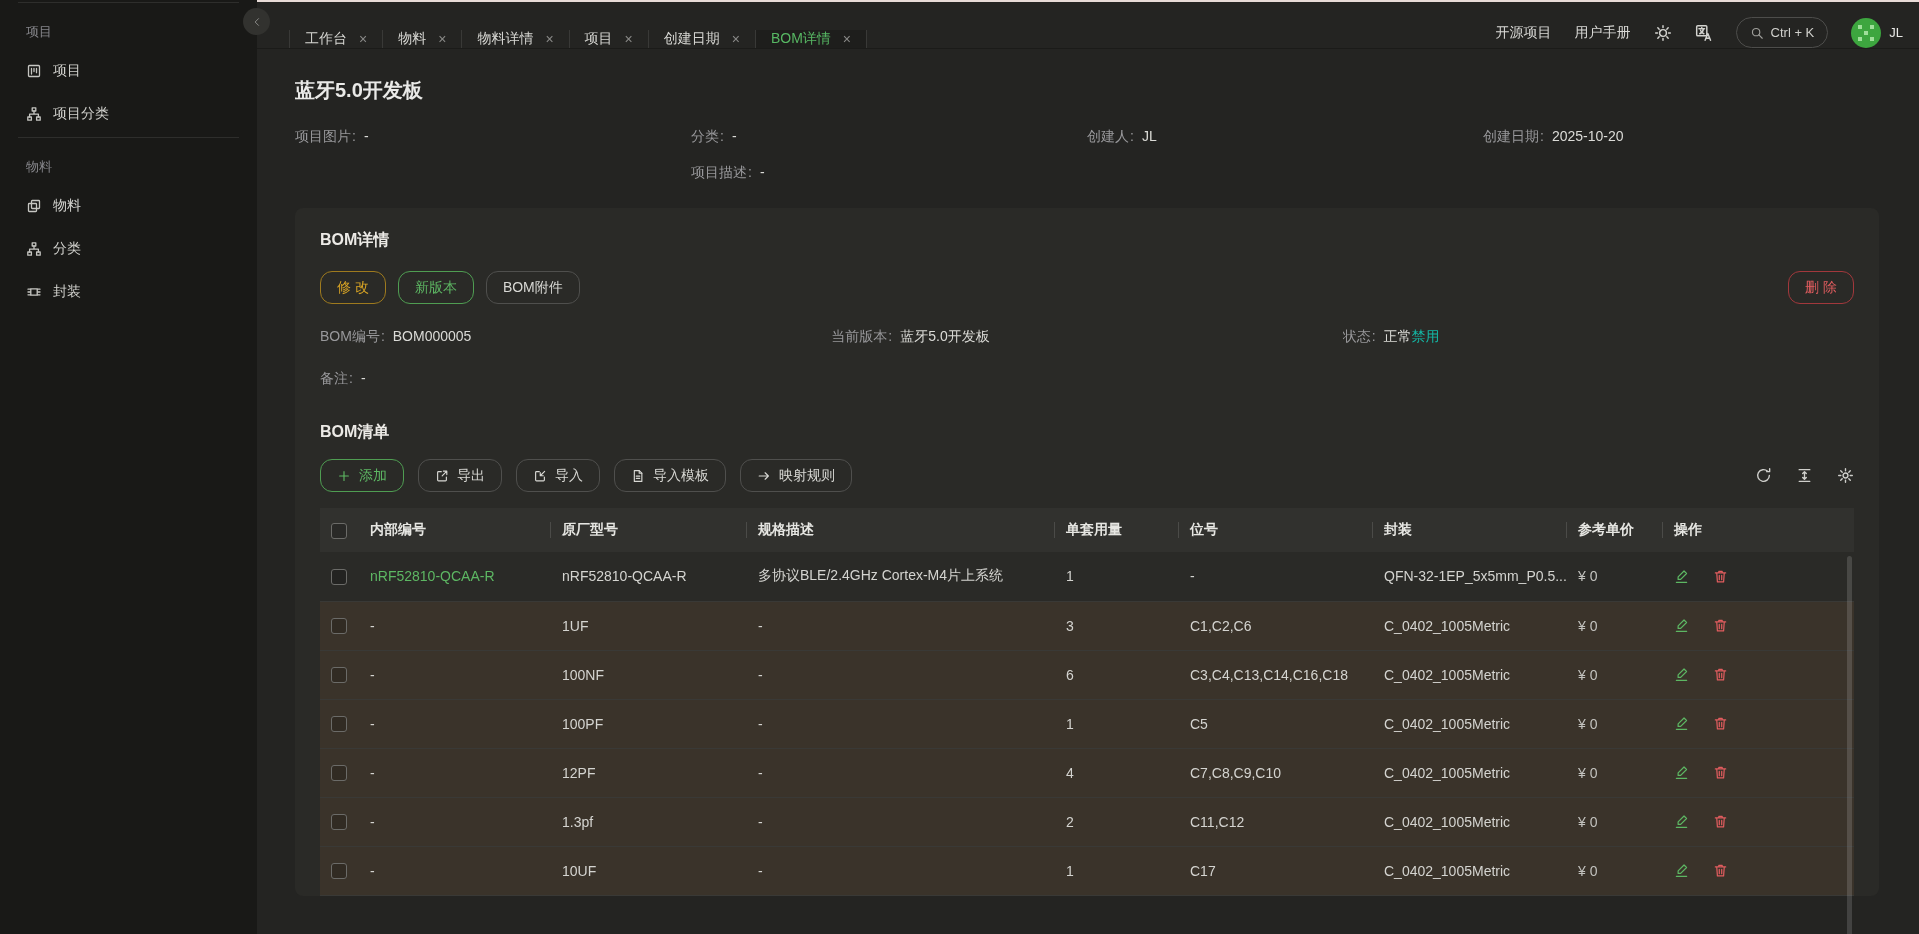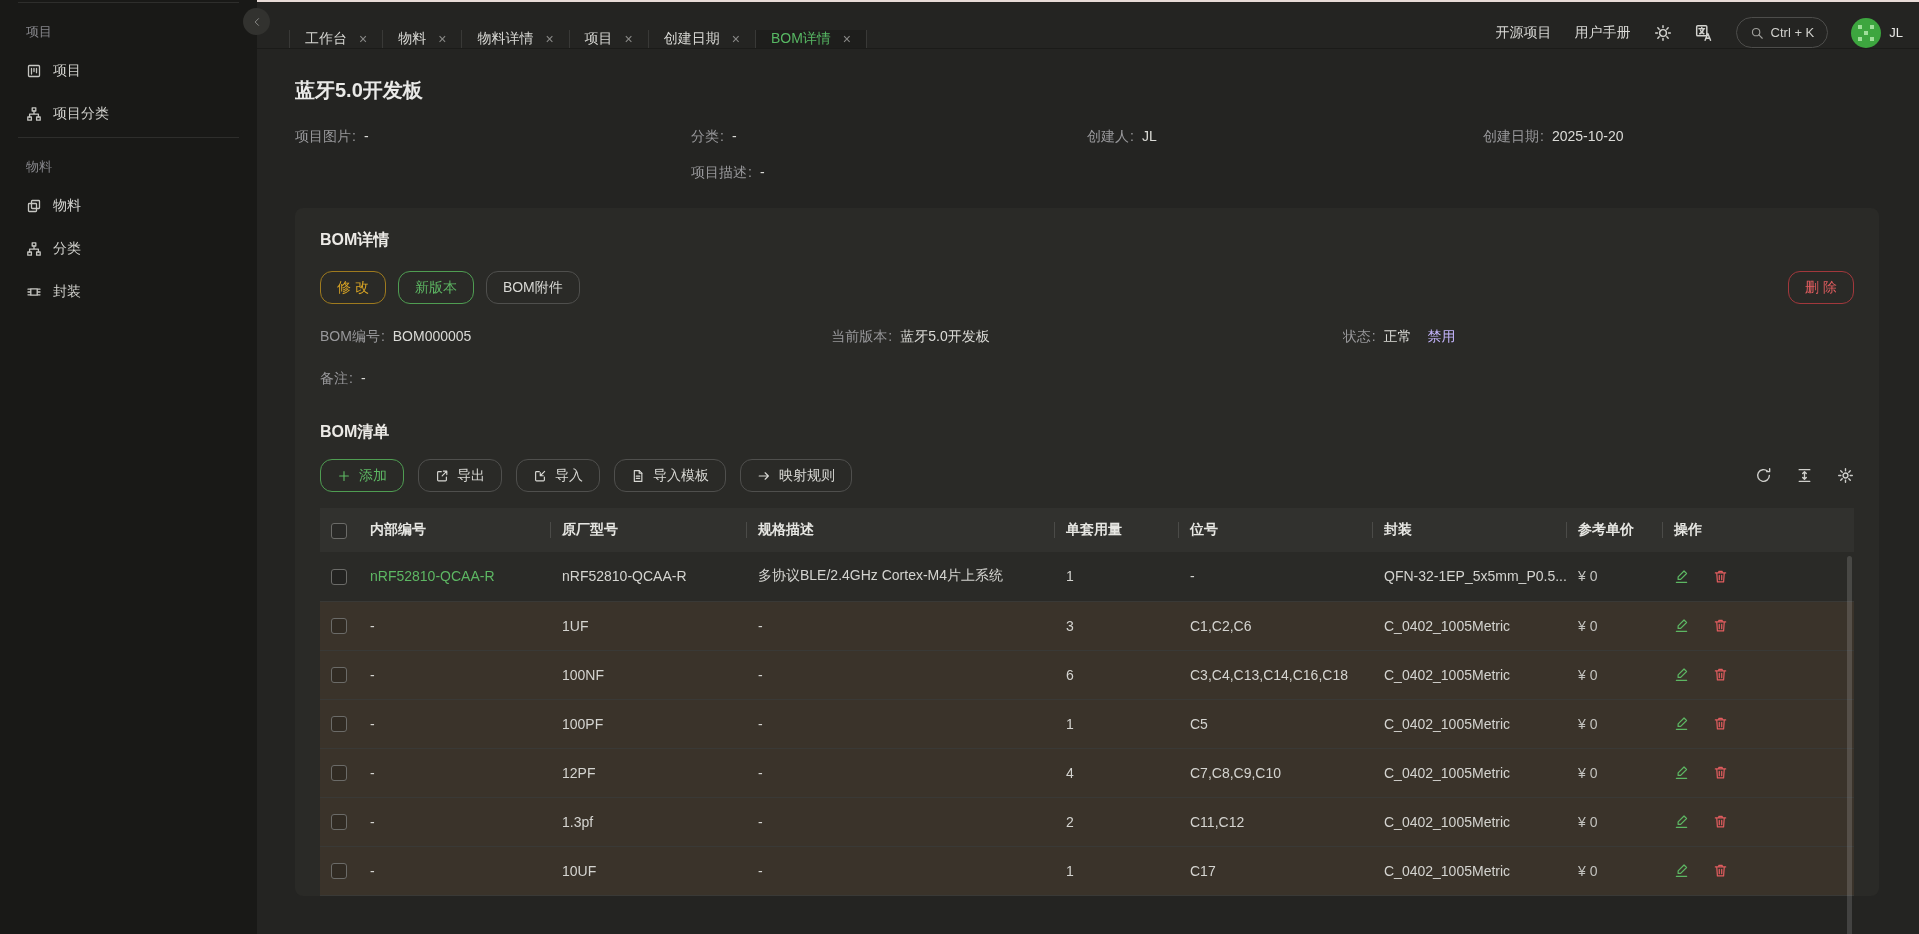--- a/index.html
+++ b/index.html
@@ -66,21 +66,21 @@
   .btn .icon { width:14px; height:14px; }
   .btn.warn { border-color:#9e7a1e; color:#d8a425; }
   .btn.green { border-color:#4f9d52; color:#5db763; }
   .btn.danger { border-color:#a2383c; color:#e25d5f; margin-left:auto; }
 
   .detail-grid { margin-top:24px; display:grid; grid-template-columns:1fr 1fr 1fr; row-gap:24px; }
   .file-status { color:#5db763; display:inline-flex; align-items:center; gap:8px; }
   .file-status .icon { width:13px; height:13px; }
   .download-link { color:#5db763; display:inline-flex; align-items:center; gap:5px; margin-left:16px; cursor:pointer; }
   .download-link .icon { width:14px; height:14px; }
-  .disable-link { color:#c4b5fd; margin-left:16px; cursor:pointer; }
+  .disable-link { color:#14b8a6; margin-left:0; cursor:pointer; }
 
   .list-title { margin:34px 0 0; font-size:16px; font-weight:700; color:#eceae6; }
   .toolbar { margin-top:16px; display:flex; align-items:center; }
   .toolbar-btns { display:flex; gap:14px; }
   .toolbar-right { margin-left:auto; display:flex; gap:24px; align-items:center; color:#cfcfcb; }
   .tool-icon { width:17px; height:17px; cursor:pointer; }
 
   
   .table-wrap { margin-top:16px; position:relative; }
   table { width:100%; border-collapse:collapse; table-layout:fixed; }

